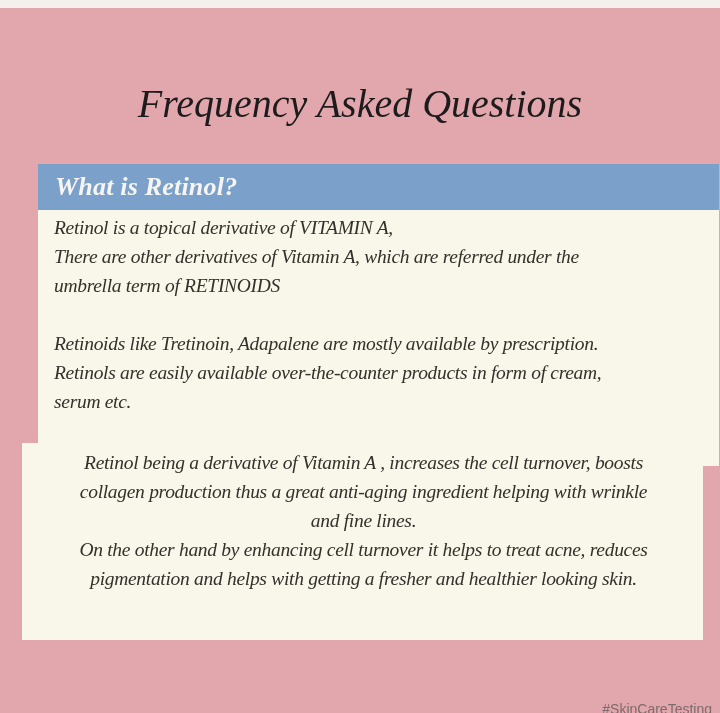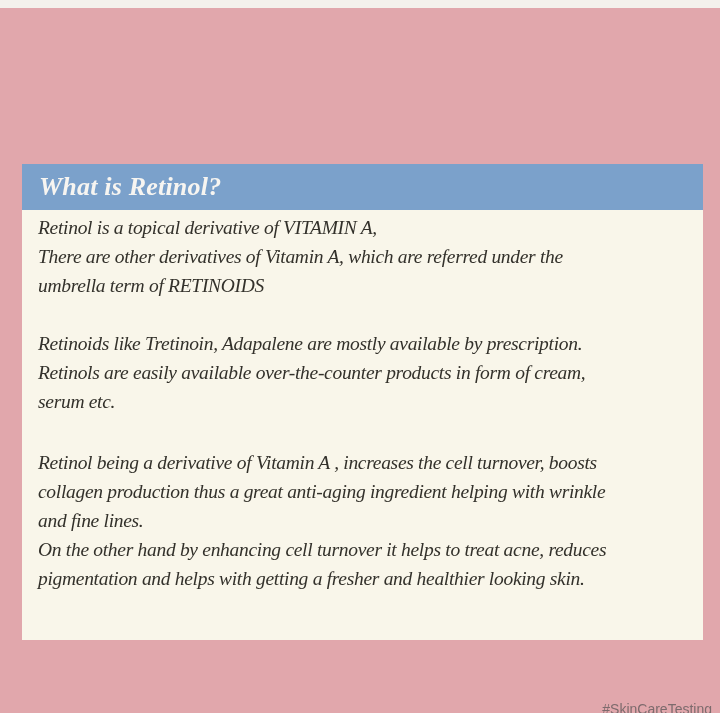--- a/index.html
+++ b/index.html
@@ -34,21 +34,21 @@
     text-align: center;
     font-style: italic;
     font-size: 40px; line-height: 48px;
     color: var(--title-ink, #1e1b1c);
   }
   .faq-section {
     position: absolute;
     left: 22px;
     width: 681px;
   }
-  .faq-section.first  { top: 164px; }
+  .faq-section.first  { top: 164px; margin-left: 16px; }
   .faq-section.second { top: 443px; }
   .sec-header {
     height: 46px;
     background: var(--blue, #7ba1cb);
     display: flex;
     align-items: center;
     padding-left: 17px;
     box-sizing: border-box;
   }
   .sec-header .heading-text {
@@ -64,37 +64,38 @@
     padding: 3px 14px 0 16px;
     font-style: italic;
     font-size: 19.5px;
     line-height: 29px;
     letter-spacing: -0.3px;
     color: var(--body-ink, #33312b);
     white-space: pre;
     overflow: hidden;
   }
   .faq-section.first  .sec-body { height: 256px; }
-  .faq-section.second .sec-body { height: 197px; padding-top: 5px; }
+  .faq-section.second .sec-body { height: 197px; padding-top: 5px; text-align: center; }
   .watermark {
     position: absolute;
     top: 701px; right: 8px;
     font-family: "Liberation Sans", sans-serif;
     font-size: 14px;
     color: var(--watermark-ink, #7d6b6d);
   }
 </style>
 </head>
 <body>
 
 <div class="poster">
 
   <div class="top-strip"></div>
 
 
+  <div class="page-subtitle">Frequency Asked Questions</div>
 
   <div class="faq-section first">
     <div class="sec-header">
       <span class="heading-text">What is Retinol?</span>
     </div>
     <div class="sec-body">Retinol is a topical derivative of VITAMIN A,
 There are other derivatives of Vitamin A, which are referred under the
 umbrella term of RETINOIDS
 
 Retinoids like Tretinoin, Adapalene are mostly available by prescription.

